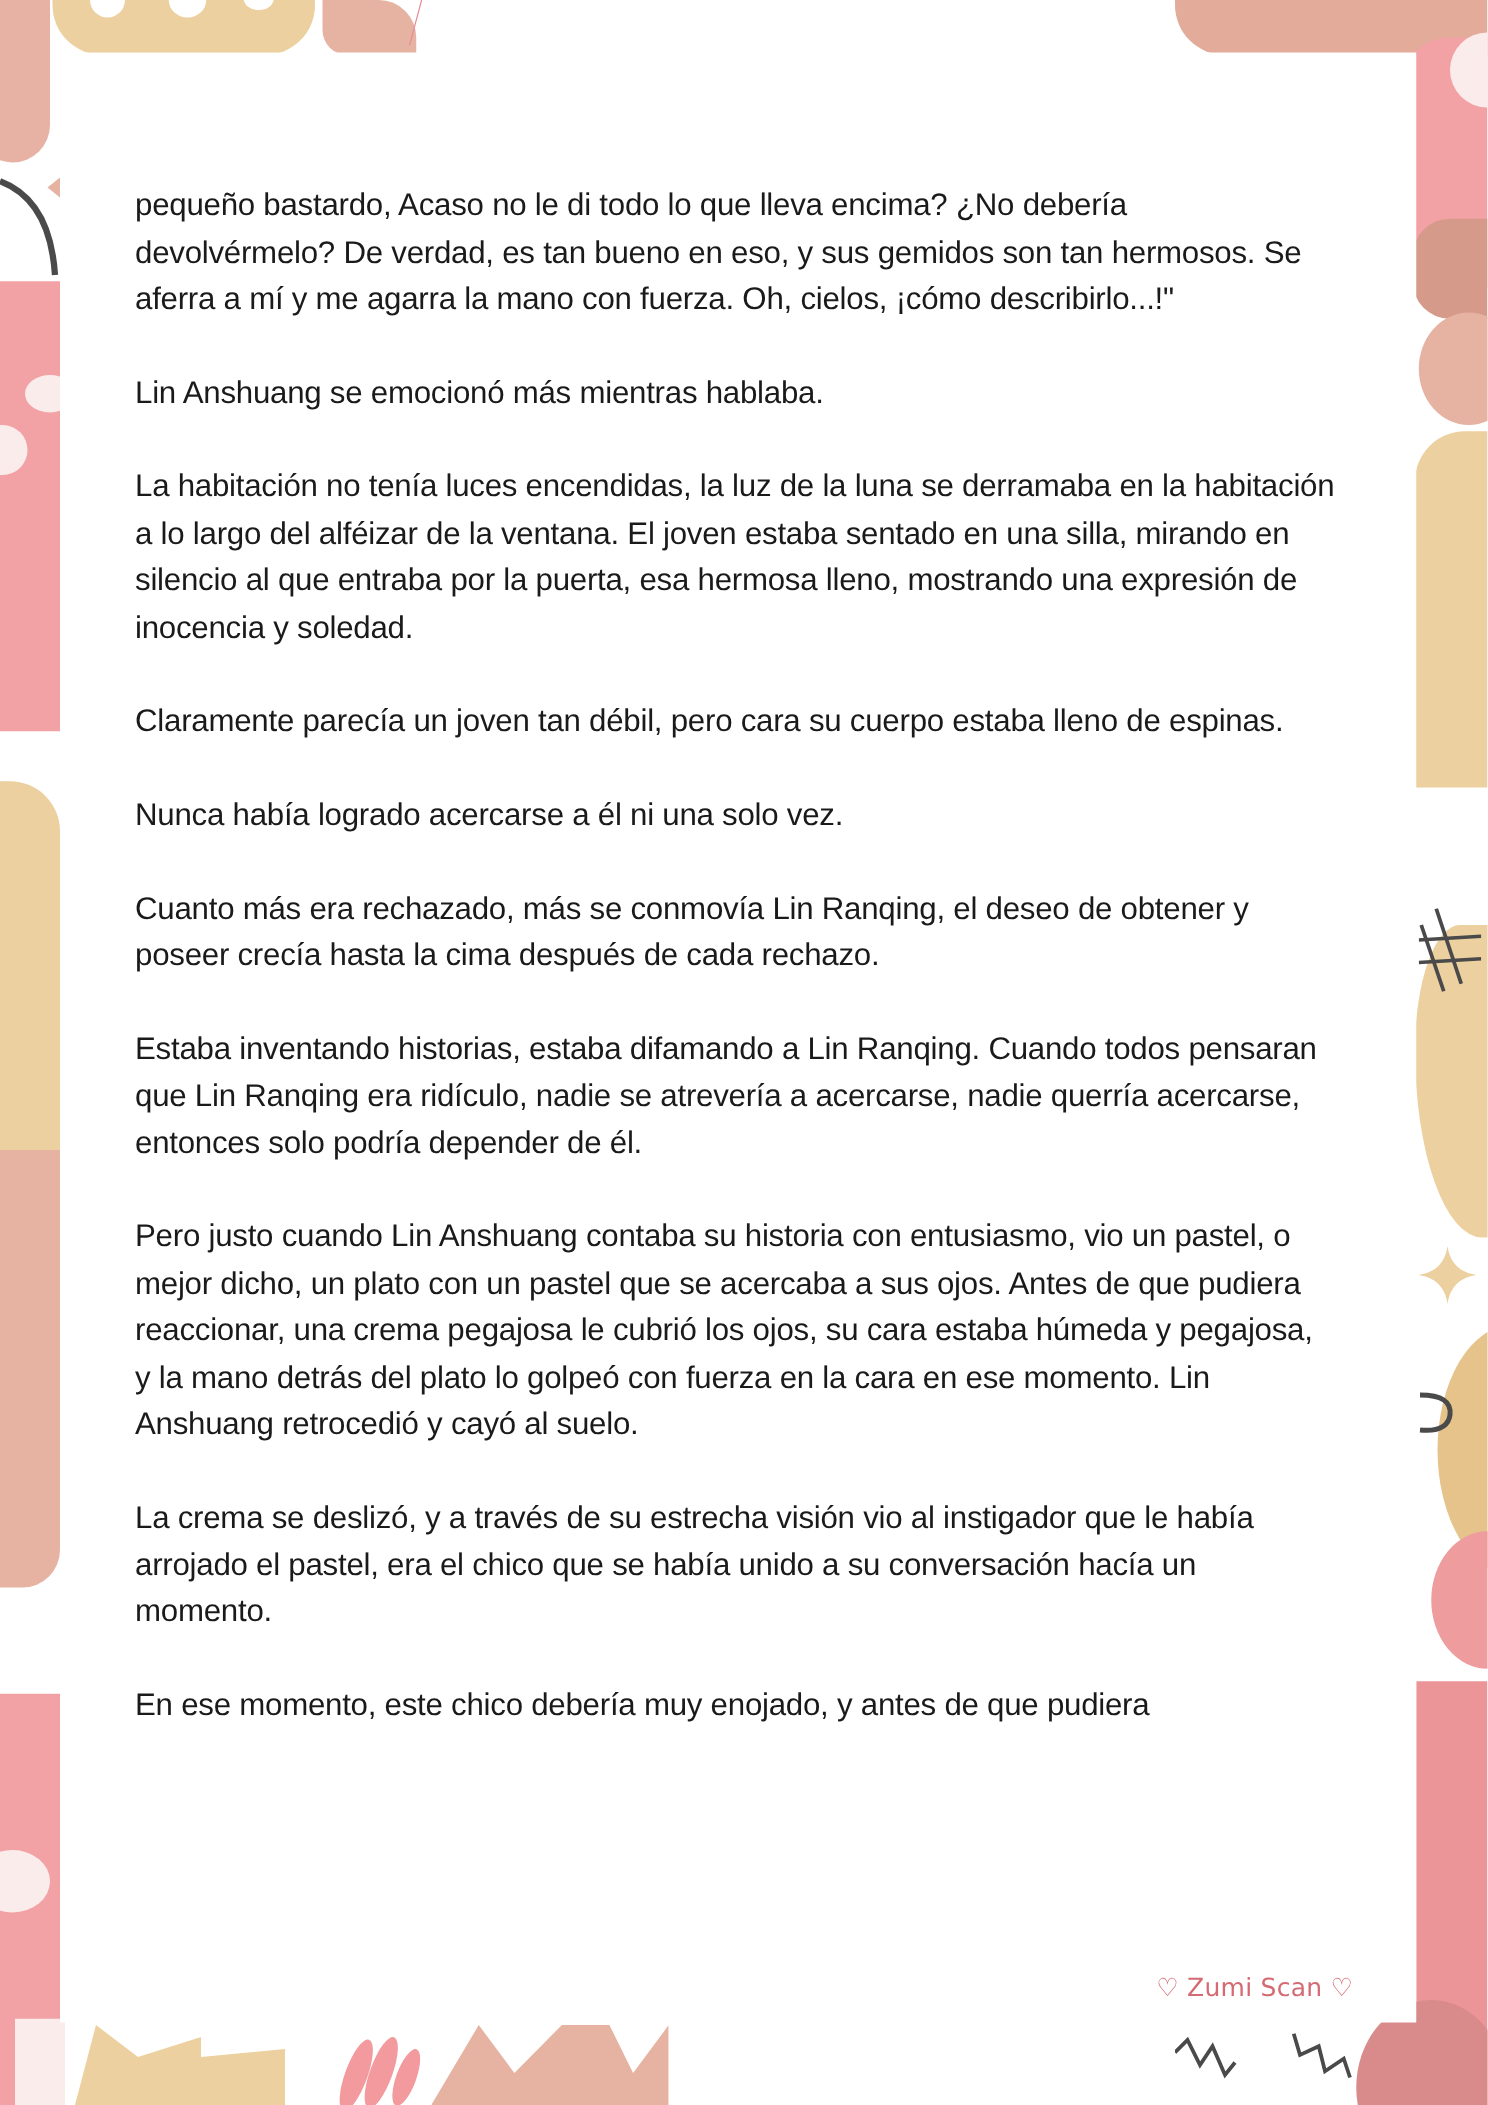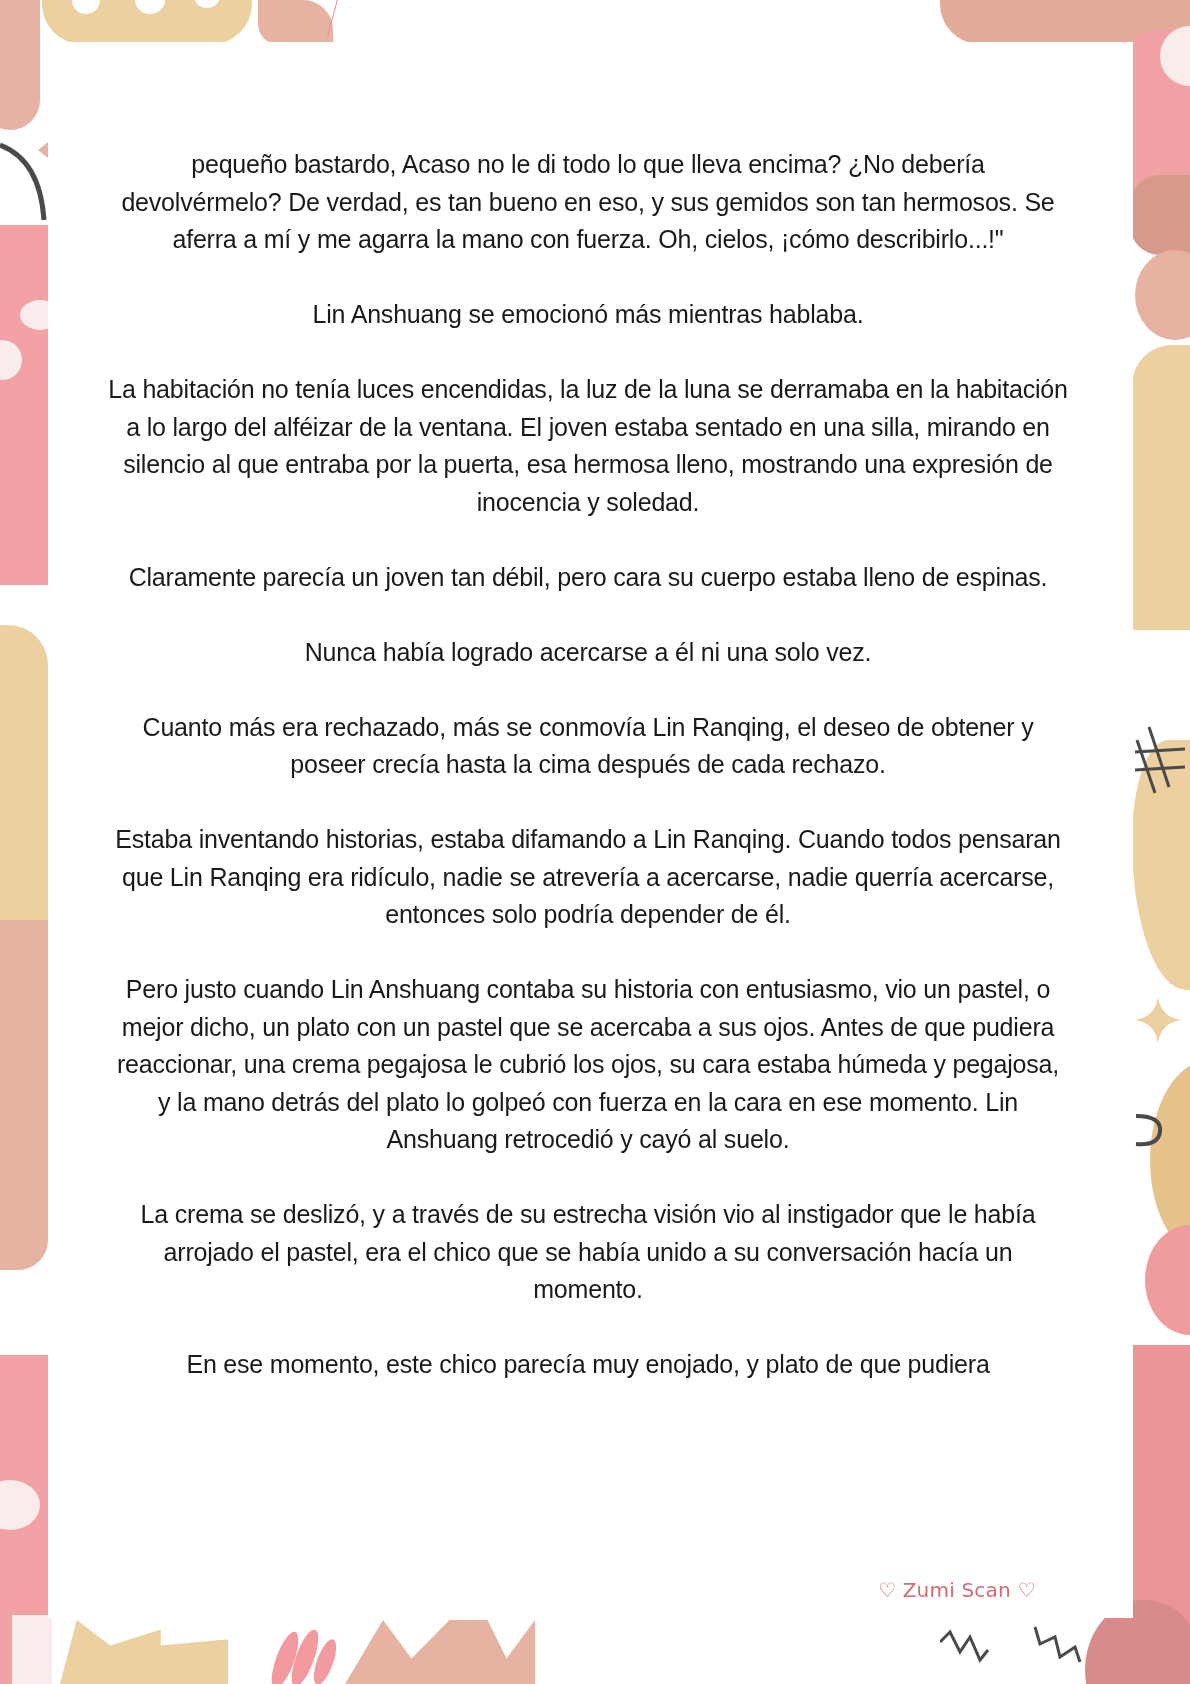--- a/index.html
+++ b/index.html
@@ -13,23 +13,23 @@
     .panel {
       position: absolute; left: 48px; top: 42px; width: 1085px; height: 1576px;
       background: #ffffff;
     }
     .text-body {
       position: absolute; left: 108px; top: 146px; width: 960px;
       font-family: "Liberation Sans", sans-serif;
       font-size: 25px; line-height: 37.5px; color: #1a1a1a;
       letter-spacing: -0.2px;
     }
-    .text-body p { margin: 0 0 37.5px 0; text-align: center; }
+    .text-body p { margin: 0 0 37.5px 0; }
     .watermark {
-      position: absolute; left: 878px; top: 1578px;
+      position: absolute; left: 925px; top: 1578px;
       font-family: "DejaVu Sans", sans-serif; font-size: 20px;
       color: #d46a72; letter-spacing: 0.2px;
     }
   </style>
 </head>
 <body>
 
 <div class="deco" style="left:0;top:0;width:1190px;height:1684px;">
 
   <div class="blob" style="left:-20px;top:-30px;width:60px;height:160px;background:#e7b2a3;border-radius:30px;"></div>
@@ -107,16 +107,16 @@
 <div class="text-body">
   <p>pequeño bastardo, Acaso no le di todo lo que lleva encima? ¿No debería devolvérmelo? De verdad, es tan bueno en eso, y sus gemidos son tan hermosos. Se aferra a mí y me agarra la mano con fuerza. Oh, cielos, ¡cómo describirlo...!"</p>
   <p>Lin Anshuang se emocionó más mientras hablaba.</p>
   <p>La habitación no tenía luces encendidas, la luz de la luna se derramaba en la habitación a lo largo del alféizar de la ventana. El joven estaba sentado en una silla, mirando en silencio al que entraba por la puerta, esa hermosa lleno, mostrando una expresión de inocencia y soledad.</p>
   <p>Claramente parecía un joven tan débil, pero cara su cuerpo estaba lleno de espinas.</p>
   <p>Nunca había logrado acercarse a él ni una solo vez.</p>
   <p>Cuanto más era rechazado, más se conmovía Lin Ranqing, el deseo de obtener y poseer crecía hasta la cima después de cada rechazo.</p>
   <p>Estaba inventando historias, estaba difamando a Lin Ranqing. Cuando todos pensaran que Lin Ranqing era ridículo, nadie se atrevería a acercarse, nadie querría acercarse, entonces solo podría depender de él.</p>
   <p>Pero justo cuando Lin Anshuang contaba su historia con entusiasmo, vio un pastel, o mejor dicho, un plato con un pastel que se acercaba a sus ojos. Antes de que pudiera reaccionar, una crema pegajosa le cubrió los ojos, su cara estaba húmeda y pegajosa, y la mano detrás del plato lo golpeó con fuerza en la cara en ese momento. Lin Anshuang retrocedió y cayó al suelo.</p>
   <p>La crema se deslizó, y a través de su estrecha visión vio al instigador que le había arrojado el pastel, era el chico que se había unido a su conversación hacía un momento.</p>
-  <p>En ese momento, este chico parecía muy enojado, y plato de que pudiera</p>
+  <p>En ese momento, este chico debería muy enojado, y antes de que pudiera</p>
 </div>
 
 <div class="watermark">♡ Zumi Scan ♡</div>
 
 </body></html>

